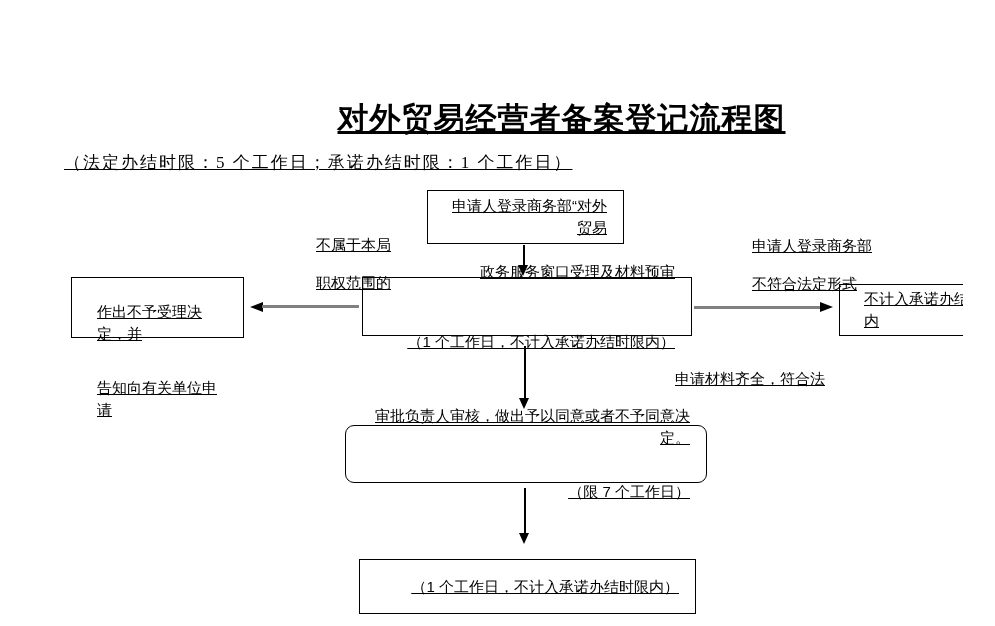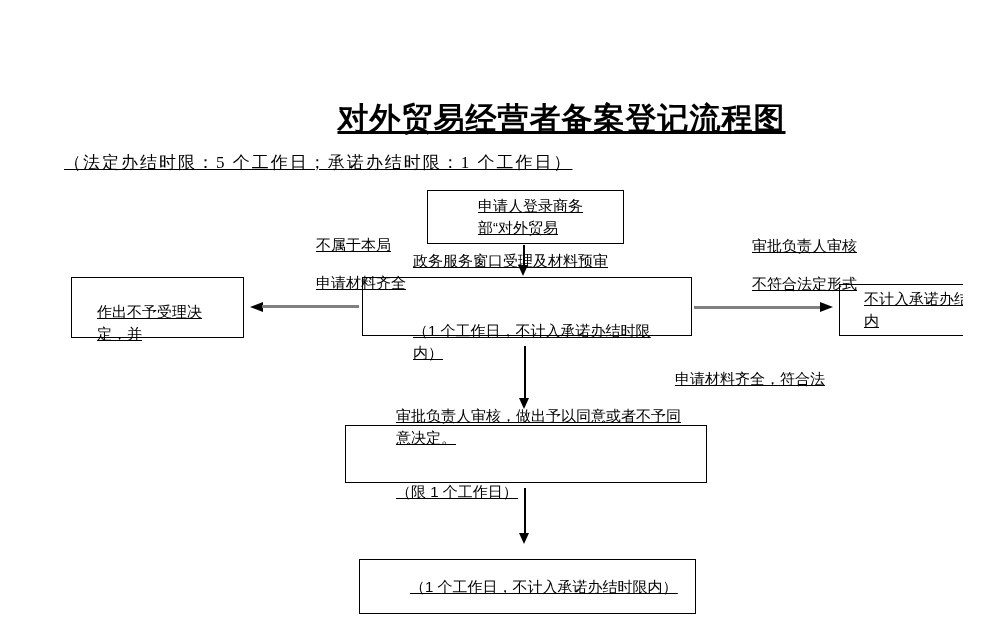--- a/index.html
+++ b/index.html
@@ -30,24 +30,23 @@
     font-size: 17px;
     letter-spacing: 2px;
   }
   .box {
     position: absolute;
     border: 1.5px solid #000000;
     background: #ffffff;
     display: flex;
     flex-direction: column;
     justify-content: center;
-    text-align: left;
+    text-align: right;
     font-size: 15px;
     line-height: 22px;
-    padding-left: 34px;
   }
   .box.align-left {
     text-align: left;
     align-items: flex-start;
   }
   .note {
     position: absolute;
     font-size: 15px;
     line-height: 22px;
     text-align: left;
@@ -86,42 +85,43 @@
     <div>申请人登录商务部“对外贸易</div>
   </div>
 
   <div class="box" style="left:298px; top:213px; width:330px; height:59px;gap:16px;">
     <div>政务服务窗口受理及材料预审</div>
     <div>（1 个工作日，不计入承诺办结时限内）</div>
   </div>
 
   <div class="box align-left" style="left:7px; top:213px; width:173px; height:61px; justify-content:flex-start; padding:7px 0 0 9px;">
     <div>作出不予受理决定，并</div>
+    <div>告知向有关单位申请</div>
   </div>
 
   <div class="box align-left" style="left:775px; top:220px; width:183px; height:52px; padding-left:8px;">
     <div>不计入承诺办结时限内</div>
   </div>
 
-  <div class="box" style="left:281px; top:361px; width:362px; height:58px;">
+  <div class="box" style="left:281px; top:361px; width:362px; height:58px;border-radius:9px;">
     <div>审批负责人审核，做出予以同意或者不予同意决定。</div>
-    <div>（限 1 个工作日）</div>
+    <div>（限 7 个工作日）</div>
   </div>
 
   <div class="box" style="left:295px; top:495px; width:337px; height:55px;">
     <div>（1 个工作日，不计入承诺办结时限内）</div>
   </div>
 
   <div class="note" style="left:236px; top:154px;">
     <div>不属于本局</div>
-    <div>申请材料齐全</div>
+    <div>职权范围的</div>
   </div>
 
   <div class="note" style="left:672px; top:155px;">
-    <div>审批负责人审核</div>
+    <div>申请人登录商务部</div>
     <div>不符合法定形式</div>
   </div>
 
   <div class="note" style="left:595px; top:288px;">
     <div>申请材料齐全，符合法</div>
   </div>
 
   <div>
     <div class="v-shaft" style="left:459px; top:181px; height:22px;"></div>
     <div class="tri-down" style="left:454px; top:201px;"></div>

